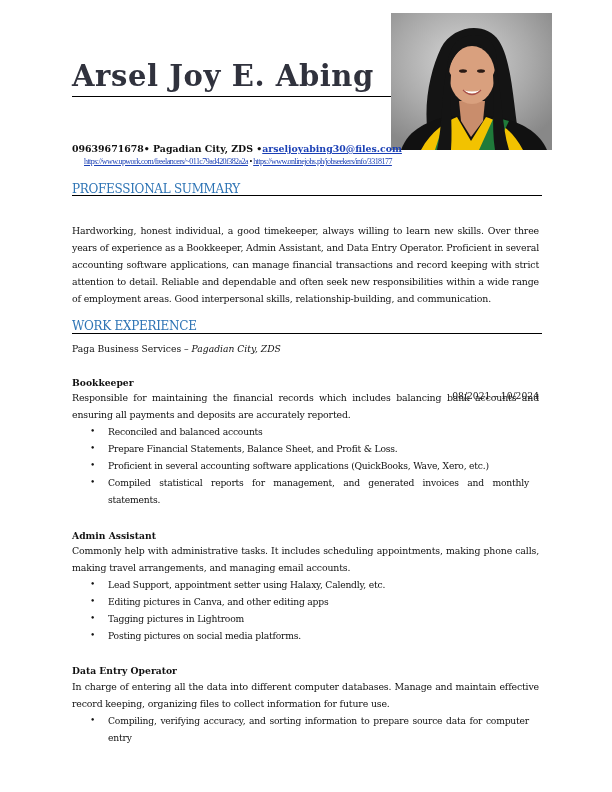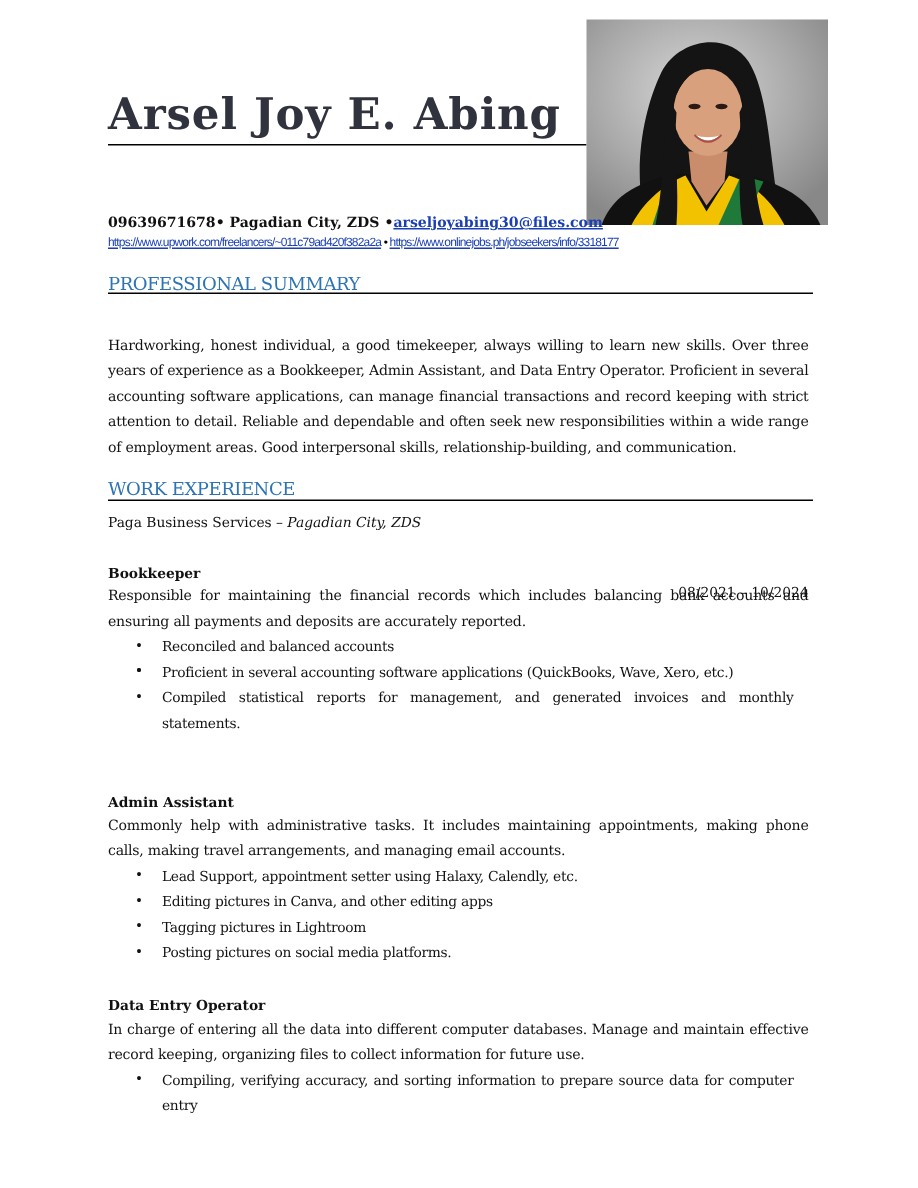--- a/index.html
+++ b/index.html
@@ -11,22 +11,22 @@
       color: #30323d; letter-spacing: 0.6px; font-family: "DejaVu Serif", serif; line-height: 36px; white-space: nowrap; }
     .name-rule { position: absolute; left: 72px; top: 96px; width: 319px; height: 1px; background: #000; }
 
     .photo { position: absolute; left: 391px; top: 13px; width: 161px; height: 137px; overflow: hidden;
       background: radial-gradient(ellipse at 40% 30%, #cfcfcf 0%, #a7a7a7 55%, #8d8d8d 100%); }
     .photo svg { display: block; }
 
     .contact { position: absolute; left: 72px; top: 143px; font-size: 9.4px; font-weight: bold;
       white-space: nowrap; line-height: 12px; }
     .contact a { color: #1a3fb5; text-decoration: underline; font-weight: bold; }
-    .links { position: absolute; left: 72px; top: 156px; font-size: 8px; white-space: nowrap; line-height: 11px;
-      font-family: Liberation Sans, sans-serif; letter-spacing: -0.55px; }
+    .links { position: absolute; left: 84px; top: 156px; font-size: 8px; white-space: nowrap; line-height: 11px;
+      font-family: Liberation Serif, serif; letter-spacing: -0.55px; }
     .links a { color: #1a3fb5; text-decoration: underline; }
     .links .sep { color: #000; }
 
     .section-title { position: absolute; left: 72px; font-size: 12px; font-weight: normal; color: #2e74b5;
       font-family: "DejaVu Serif", serif; line-height: 14px; letter-spacing: -0.3px; }
     .section-rule { position: absolute; left: 72px; width: 470px; height: 1px; background: #000; }
 
     .para { position: absolute; left: 72px; width: 467px; font-size: 9.4px; line-height: 17px;
       text-align: justify; font-family: "DejaVu Serif", serif; letter-spacing: -0.15px; }
 
@@ -106,27 +106,27 @@
 
   <div class="job-line">
     <span class="job-company">Paga Business Services</span><span> – </span><span class="job-location">Pagadian City, ZDS</span>
     <span class="job-dates">08/2021 – 10/2024</span>
   </div>
 
   <div class="role-title" style="top:377px;">Bookkeeper</div>
   <div class="para" style="top:389px;">Responsible for maintaining the financial records which includes balancing bank accounts and ensuring all payments and deposits are accurately reported.</div>
   <ul class="bullets" style="top:423px;">
     <li><span class="dot">•</span><span>Reconciled and balanced accounts</span></li>
-    <li><span class="dot">•</span></li>
+    <li><span class="dot">•</span><span>Prepare Financial Statements, Balance Sheet, and Profit &amp; Loss.</span></li>
     <li><span class="dot">•</span><span>Proficient in several accounting software applications (QuickBooks, Wave, Xero, etc.)</span></li>
     <li><span class="dot">•</span><span>Compiled statistical reports for management, and generated invoices and monthly statements.</span></li>
   </ul>
 
   <div class="role-title" style="top:530px;">Admin Assistant</div>
-  <div class="para" style="top:542px;">Commonly help with administrative tasks. It includes maintaining appointments, making phone calls, making travel arrangements, and managing email accounts.</div>
+  <div class="para" style="top:542px;">Commonly help with administrative tasks. It includes scheduling appointments, making phone calls, making travel arrangements, and managing email accounts.</div>
   <ul class="bullets" style="top:576px;">
     <li><span class="dot">•</span><span>Lead Support, appointment setter using Halaxy, Calendly, etc.</span></li>
     <li><span class="dot">•</span><span>Editing pictures in Canva, and other editing apps</span></li>
     <li><span class="dot">•</span><span>Tagging pictures in Lightroom</span></li>
     <li><span class="dot">•</span><span>Posting pictures on social media platforms.</span></li>
   </ul>
 
   <div class="role-title" style="top:665px;">Data Entry Operator</div>
   <div class="para" style="top:678px;">In charge of entering all the data into different computer databases. Manage and maintain effective record keeping, organizing files to collect information for future use.</div>
   <ul class="bullets" style="top:712px;">

